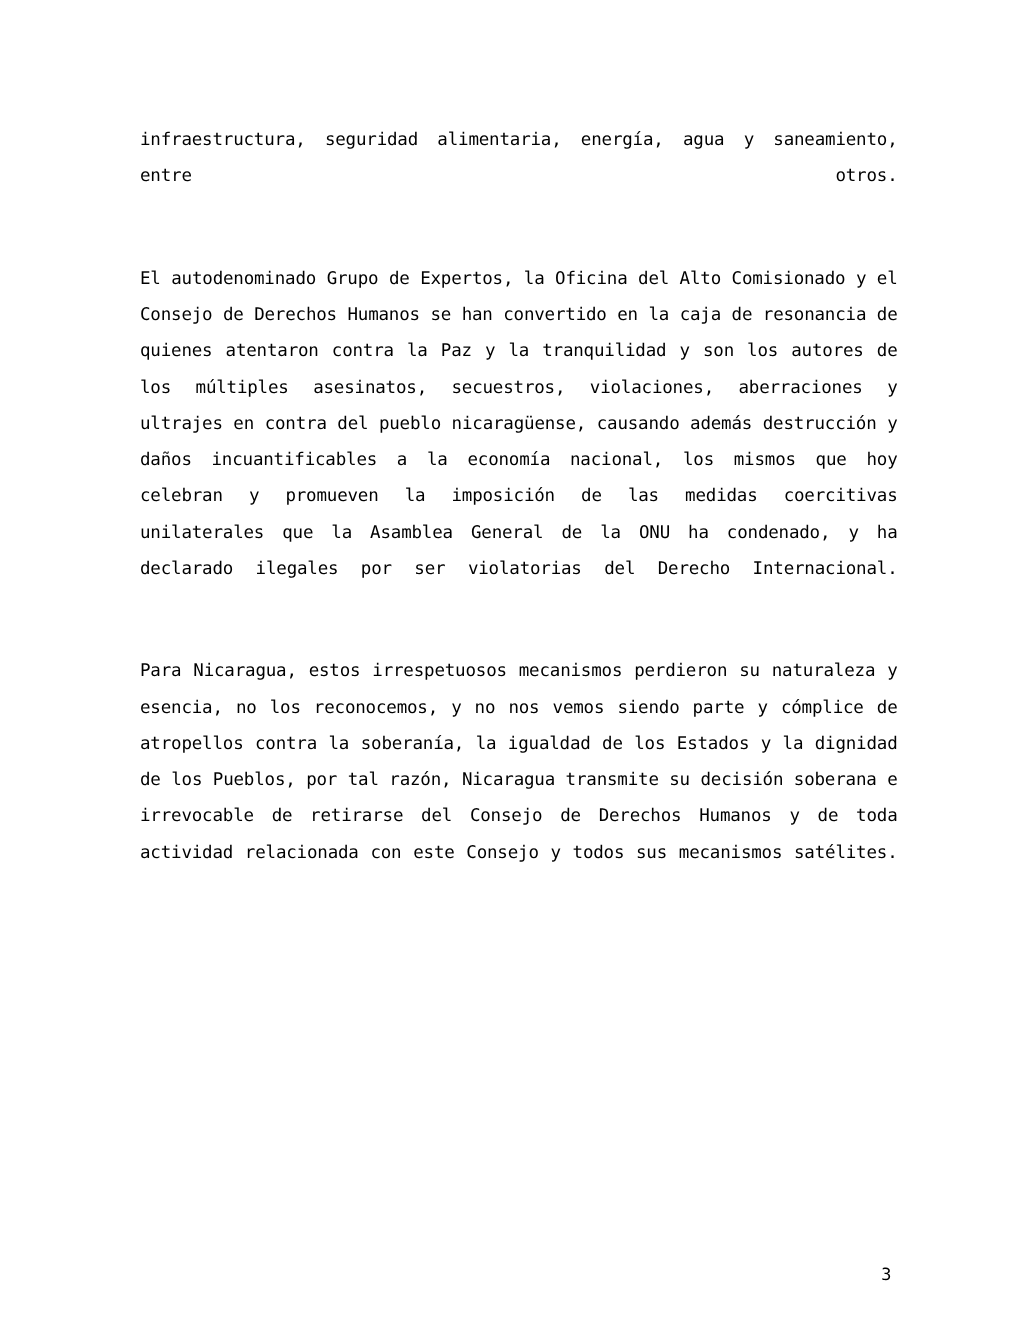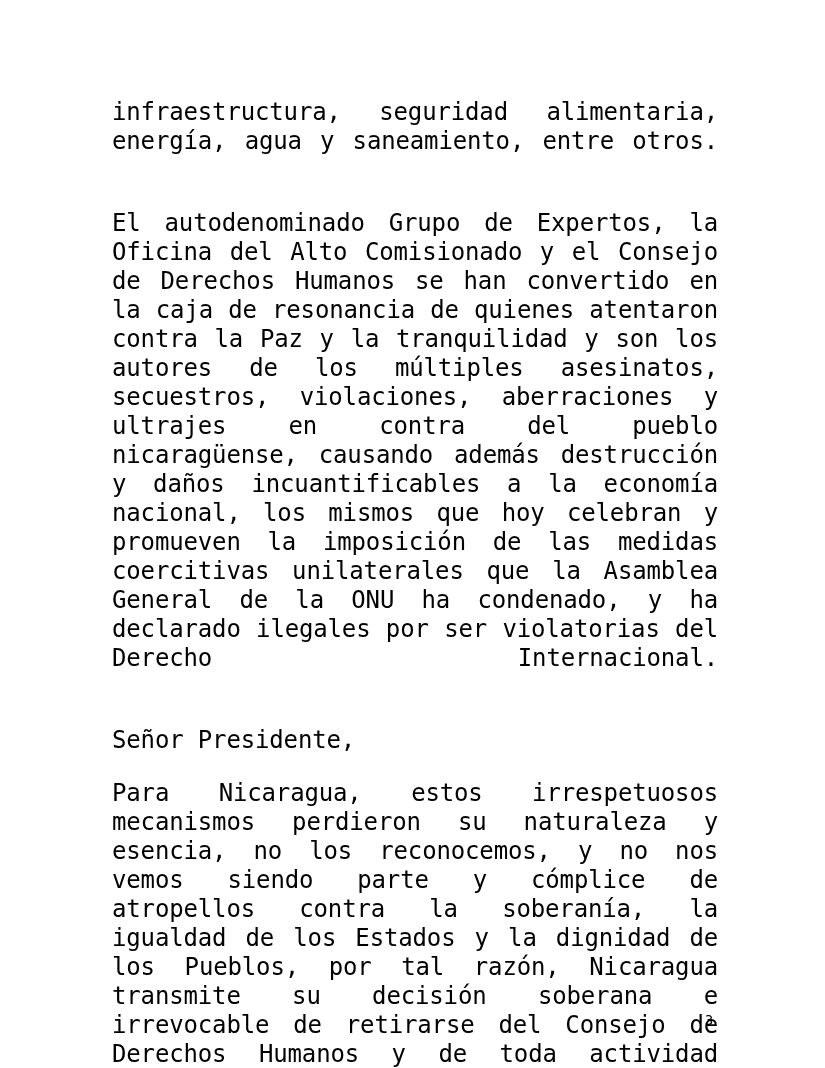--- a/index.html
+++ b/index.html
@@ -30,21 +30,21 @@
   
   #content {
     position: absolute;
     left: 112px;
     top: 98px;
     width: 606px;
   }
 
   .para {
     margin: 0 0 24px 0;
-    font-size: 24px;
+    font-size: 14px;
     line-height: 29px;
     text-align: justify;
     text-justify: inter-word;
     letter-spacing: -0.15px;
     word-spacing: 0px;
     white-space: normal;
   }
 
   
   .para::after {
@@ -81,21 +81,20 @@
 <body>
 
 <div id="page">
 
   <div id="content">
 
     <p class="para">infraestructura, seguridad alimentaria, energía, agua y saneamiento, entre otros.</p>
 
     <p class="para">El autodenominado Grupo de Expertos, la Oficina del Alto Comisionado y el Consejo de Derechos Humanos se han convertido en la caja de resonancia de quienes atentaron contra la Paz y la tranquilidad y son los autores de los múltiples asesinatos, secuestros, violaciones, aberraciones y ultrajes en contra del pueblo nicaragüense, causando además destrucción y daños incuantificables a la economía nacional, los mismos que hoy celebran y promueven la imposición de las medidas coercitivas unilaterales que la Asamblea General de la ONU ha condenado, y ha declarado ilegales por ser violatorias del Derecho Internacional.</p>
 
-    <p class="para single">Señor Presidente,</p>
 
     <p class="para">Para Nicaragua, estos irrespetuosos mecanismos perdieron su naturaleza y esencia, no los reconocemos, y no nos vemos siendo parte y cómplice de atropellos contra la soberanía, la igualdad de los Estados y la dignidad de los Pueblos, por tal razón, Nicaragua transmite su decisión soberana e irrevocable de retirarse del Consejo de Derechos Humanos y de toda actividad relacionada con este Consejo y todos sus mecanismos satélites.</p>
 
   </div>
 
   <div id="page-number">
     <span class="num">3</span>
   </div>
 
 </div>

